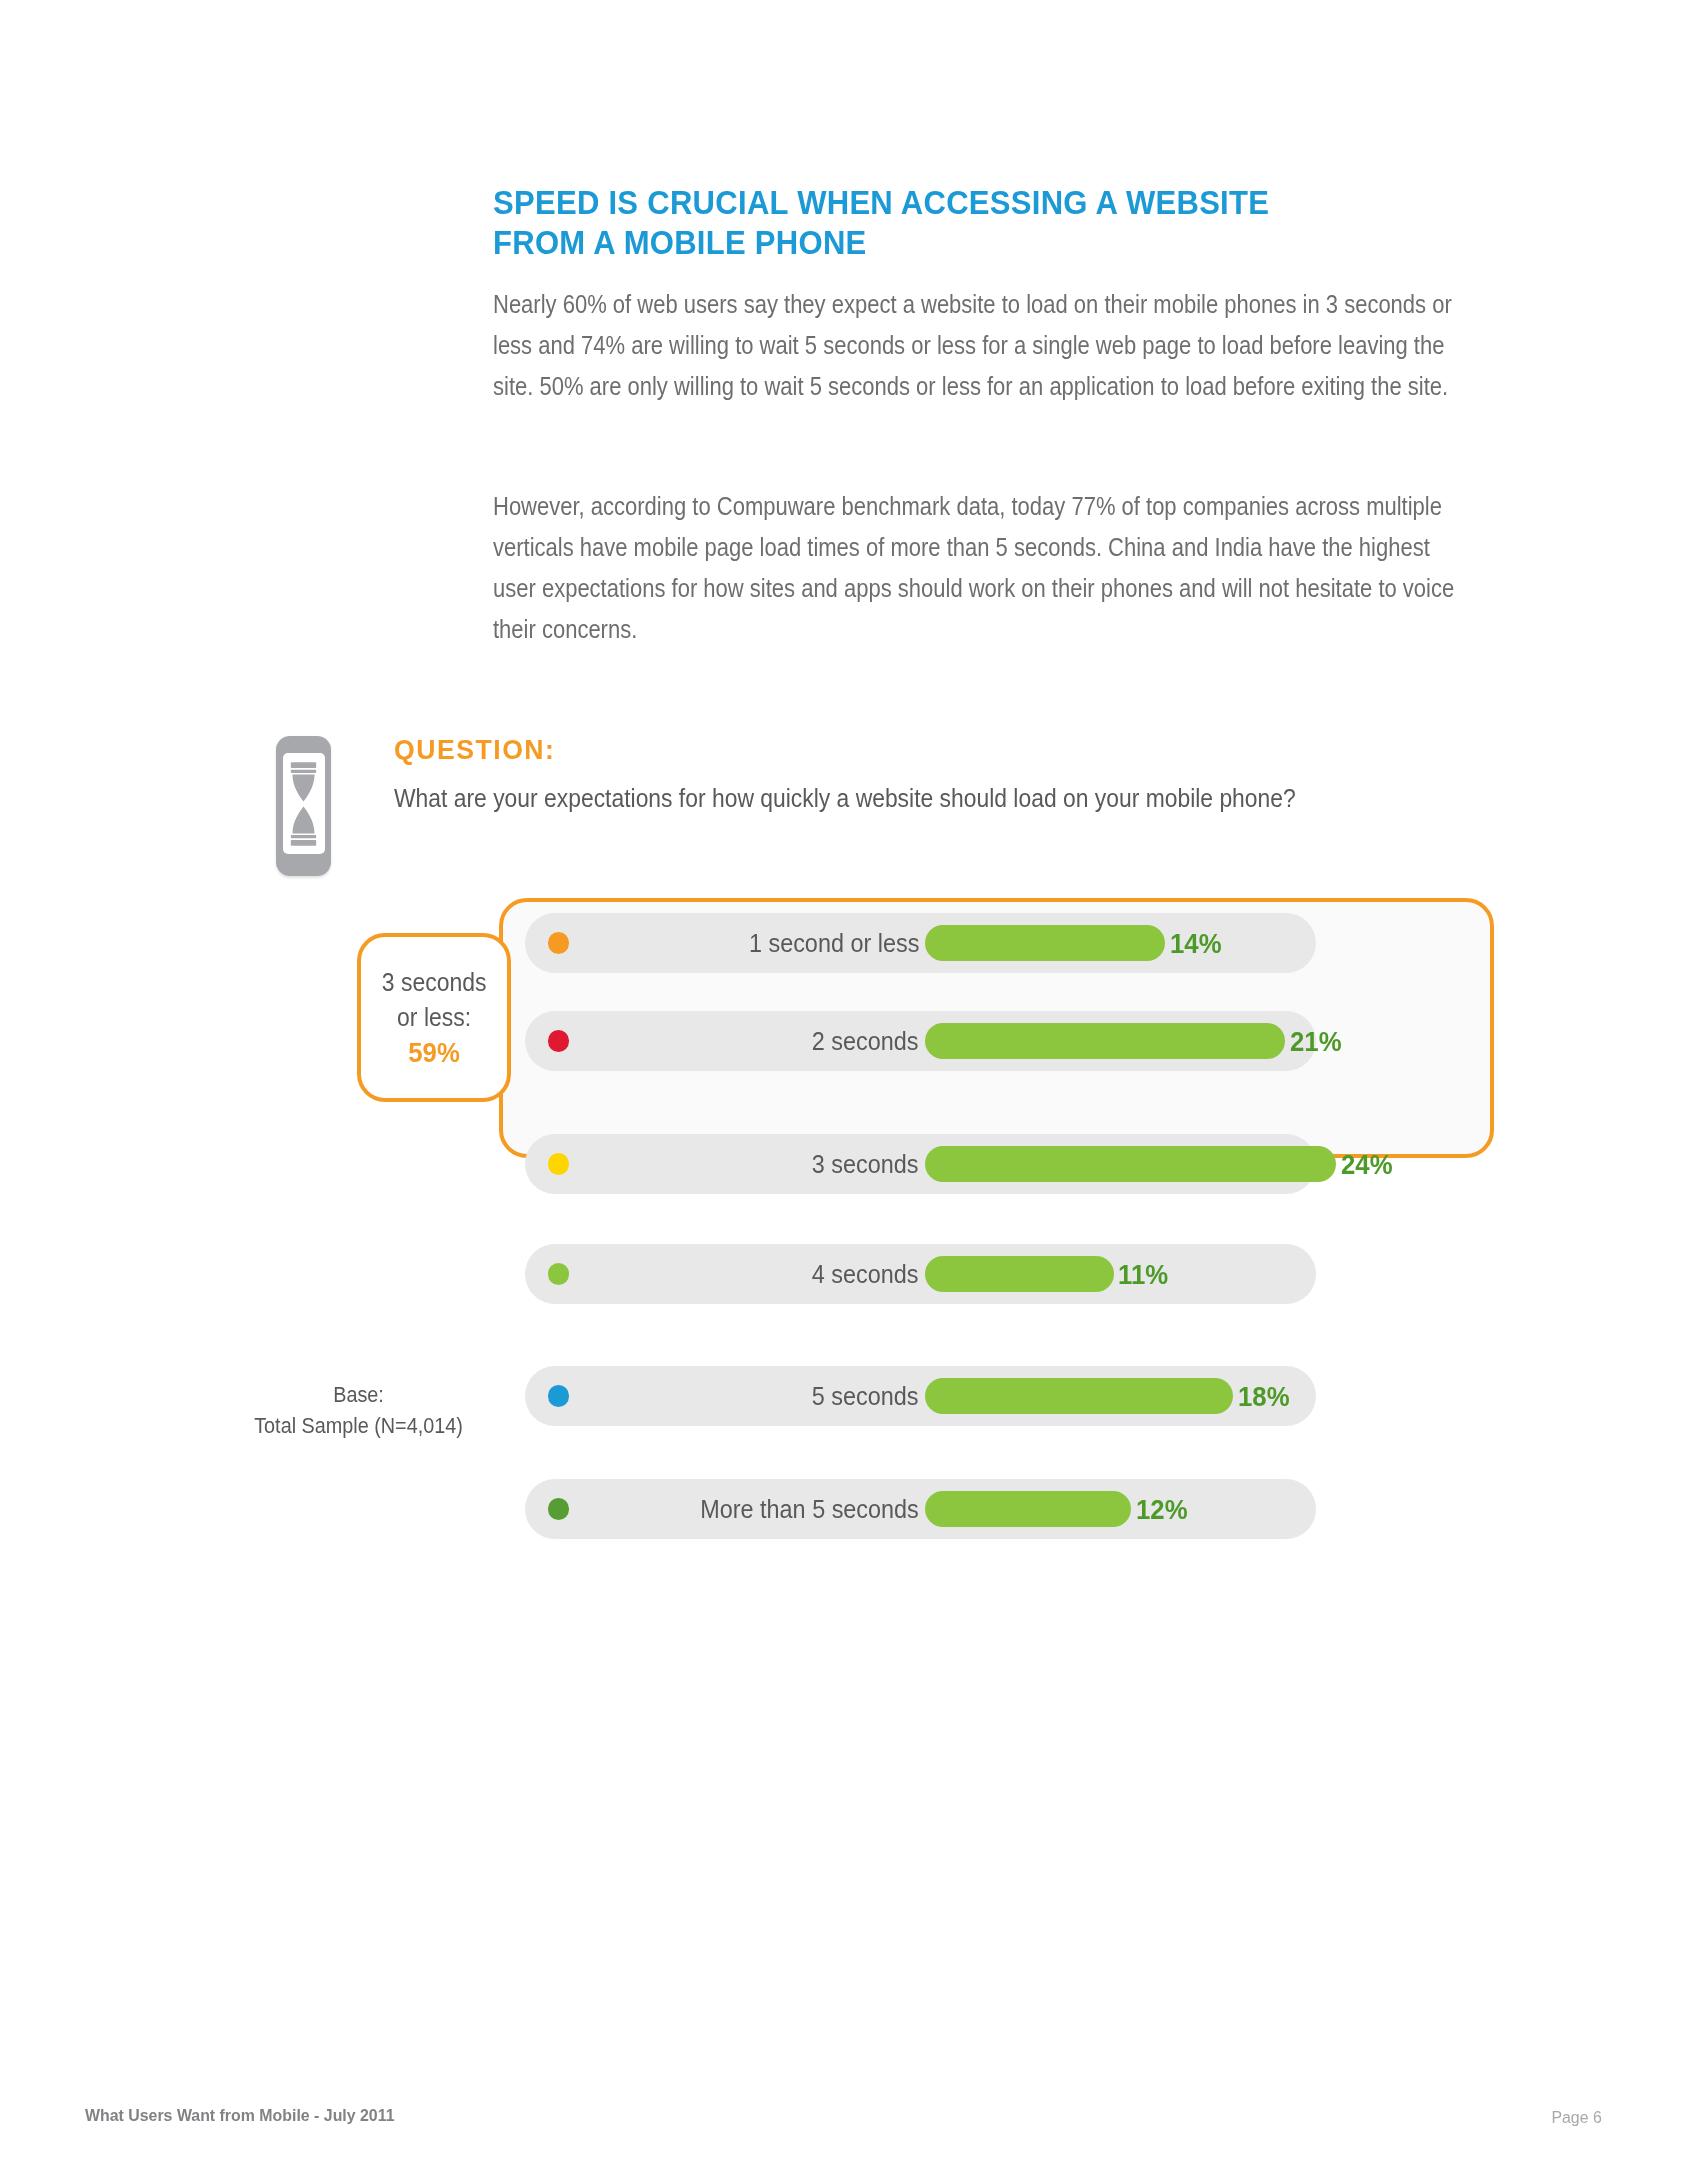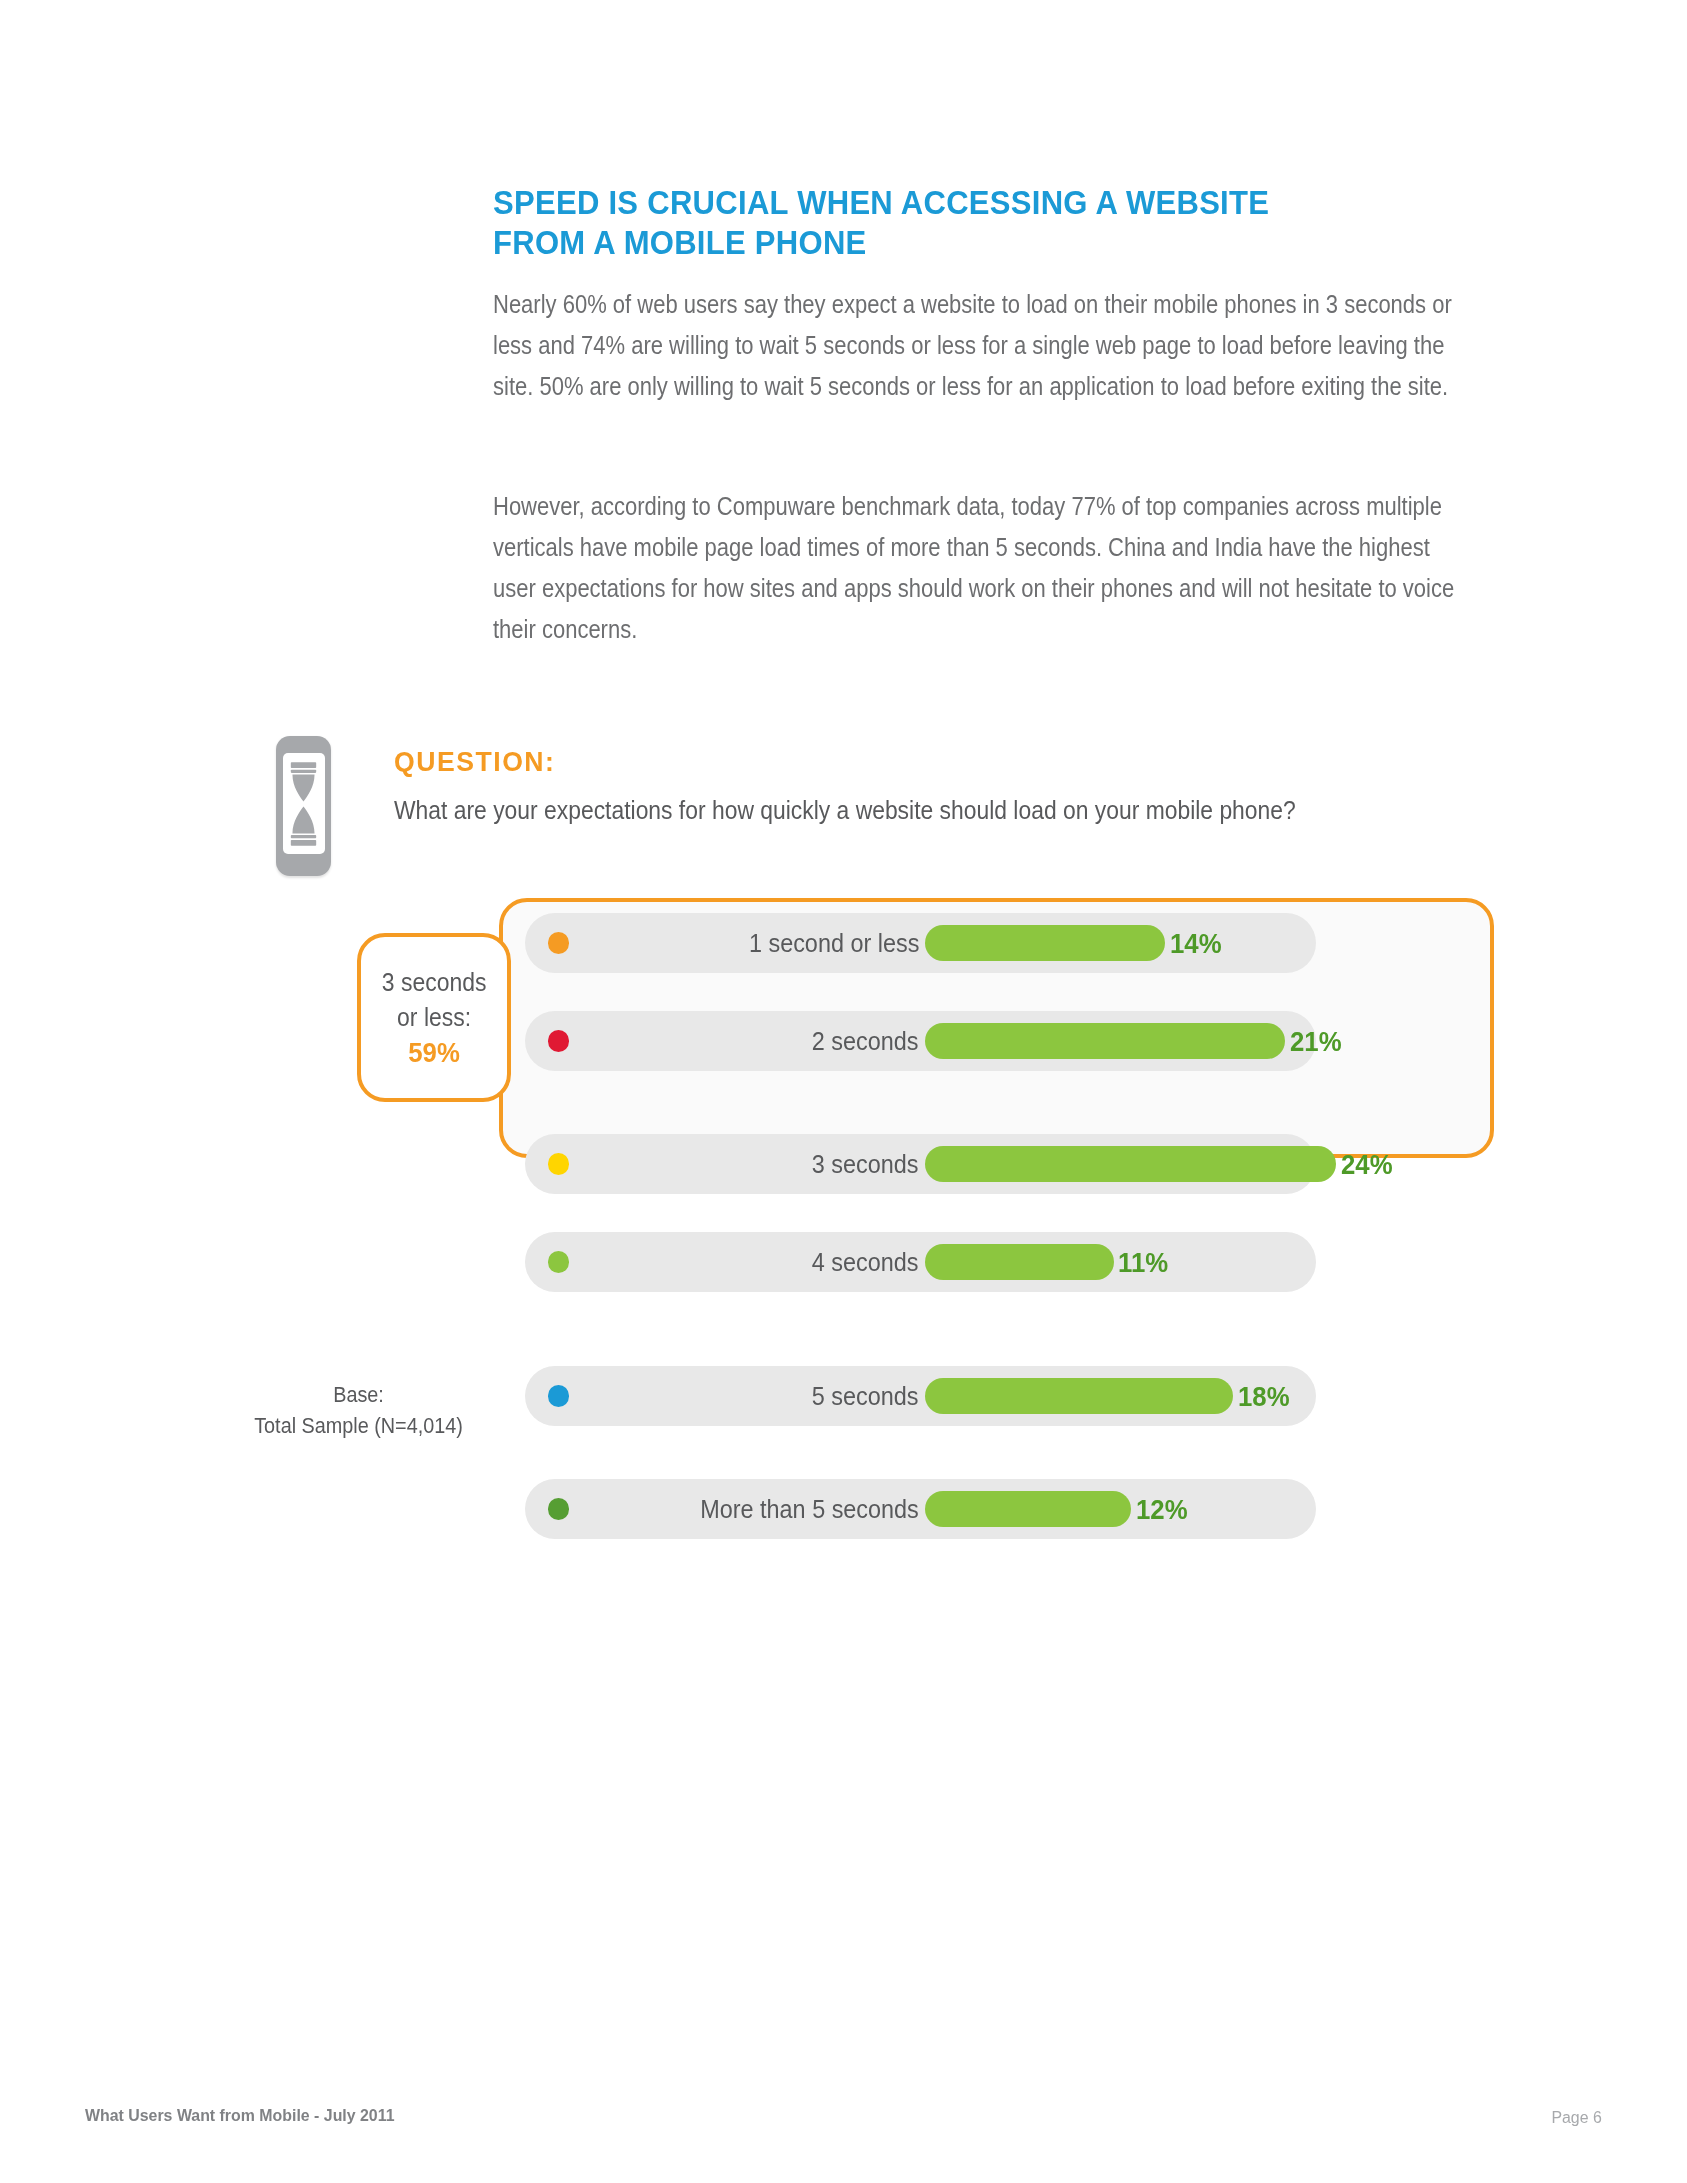--- a/index.html
+++ b/index.html
@@ -76,21 +76,21 @@
   .phone-icon .hg {
     position: absolute;
     left: 7.4px;
     top: 8.2px;
     width: 27px;
     height: 84px;
   }
   .question-text {
     position: absolute;
     left: 118px;
-    top: 12px;
+    top: 0px;
     width: 1104px;
   }
   .question-label {
     font-family: "Liberation Sans", sans-serif;
     font-weight: bold;
     font-size: 28px;
     letter-spacing: 1.6px;
     color: #f59b23;
     transform: scaleX(0.95);
     transform-origin: left top;
@@ -322,21 +322,21 @@
         </span>
       </div>
       <div class="row" style="top: 236px;">
         <span class="dot" style="background: rgb(255, 213, 0);"></span>
         <span class="cat-label">3 seconds</span>
         <span class="bar-zone">
           <span class="bar" style="width: 411px; background: rgb(140, 198, 63);"></span>
           <span class="pct" style="left: 416px; color: rgb(78, 154, 40);">24%</span>
         </span>
       </div>
-      <div class="row" style="top: 334px;">
+      <div class="row" style="top: 346px;">
         <span class="dot" style="background: rgb(140, 198, 63);"></span>
         <span class="cat-label">4 seconds</span>
         <span class="bar-zone">
           <span class="bar" style="width: 189px; background: rgb(140, 198, 63);"></span>
           <span class="pct" style="left: 193px; color: rgb(78, 154, 40);">11%</span>
         </span>
       </div>
       <div class="row" style="top: 468px;">
         <span class="dot" style="background: rgb(27, 154, 214);"></span>
         <span class="cat-label">5 seconds</span>

